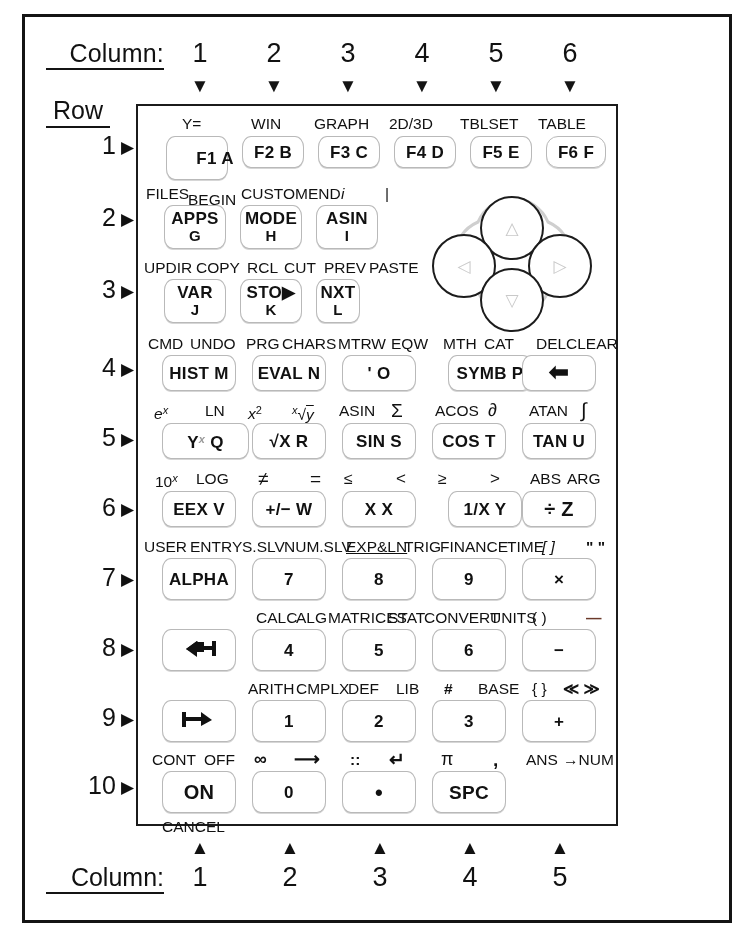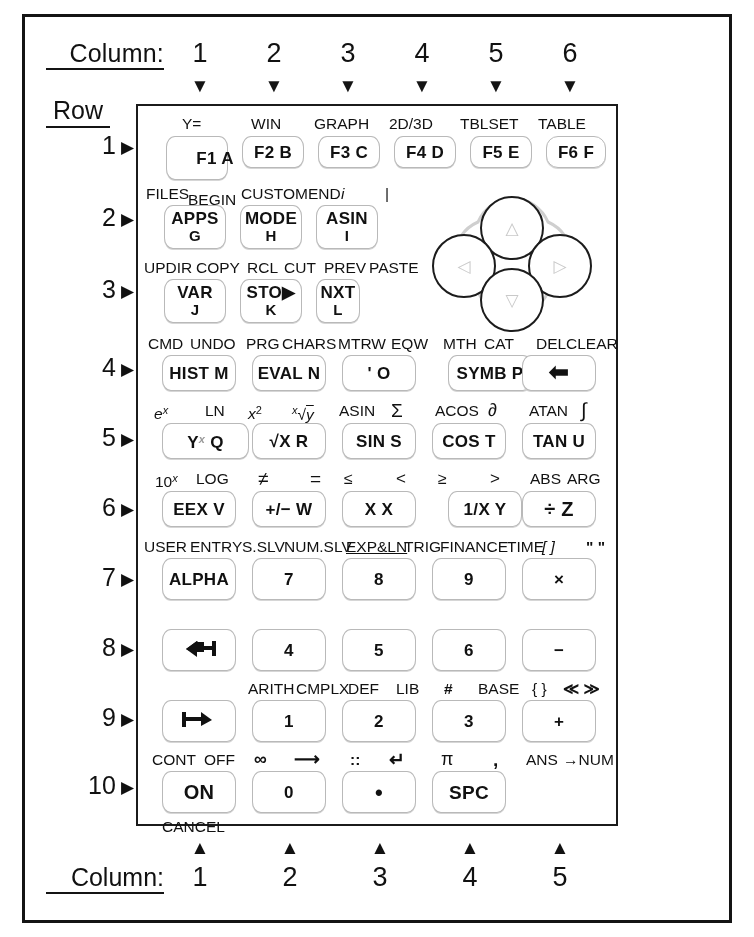--- a/index.html
+++ b/index.html
@@ -374,20 +374,30 @@
       <div class="key" style="left:204px;top:452px;width:74px;height:42px;">
           <span class="face big">8</span>
         </div>
       <div class="key" style="left:294px;top:452px;width:74px;height:42px;">
           <span class="face big">9</span>
         </div>
       <div class="key" style="left:384px;top:452px;width:74px;height:42px;">
           <span class="face huge">×</span>
         </div>
 
+      <div class="shelf" style="left:0;top:502px;width:478px;">
+        <span class="sl" style="left:118px;">CALC</span>
+        <span class="sl" style="left:158px;">ALG</span>
+        <span class="sl" style="left:190px;">MATRICES</span>
+        <span class="sl" style="left:250px;">STAT</span>
+        <span class="sl" style="left:286px;">CONVERT</span>
+        <span class="sl" style="left:352px;">UNITS</span>
+        <span class="sl" style="left:394px;">( )</span>
+        <span class="sl" style="left:448px;color:#6b3a2a;font-weight:bold;">—</span>
+      </div>
       <div class="key" style="left:24px;top:523px;width:74px;height:42px;">
         <span class="face">
           <svg width="34" height="22" viewBox="0 0 34 22">
             <path d="M14 3 h6 v10 h-7 v5 l-11 -8 l11 -8 z" fill="#111" transform="translate(2,1)"></path>
             <path d="M4 11 L15 3 v5 h15 v-5 h4 v15 h-4 v-6 h-15 v5 z" fill="#111"></path>
           </svg>
         </span>
       </div>
       <div class="key" style="left:114px;top:523px;width:74px;height:42px;">
           <span class="face big">4</span>

